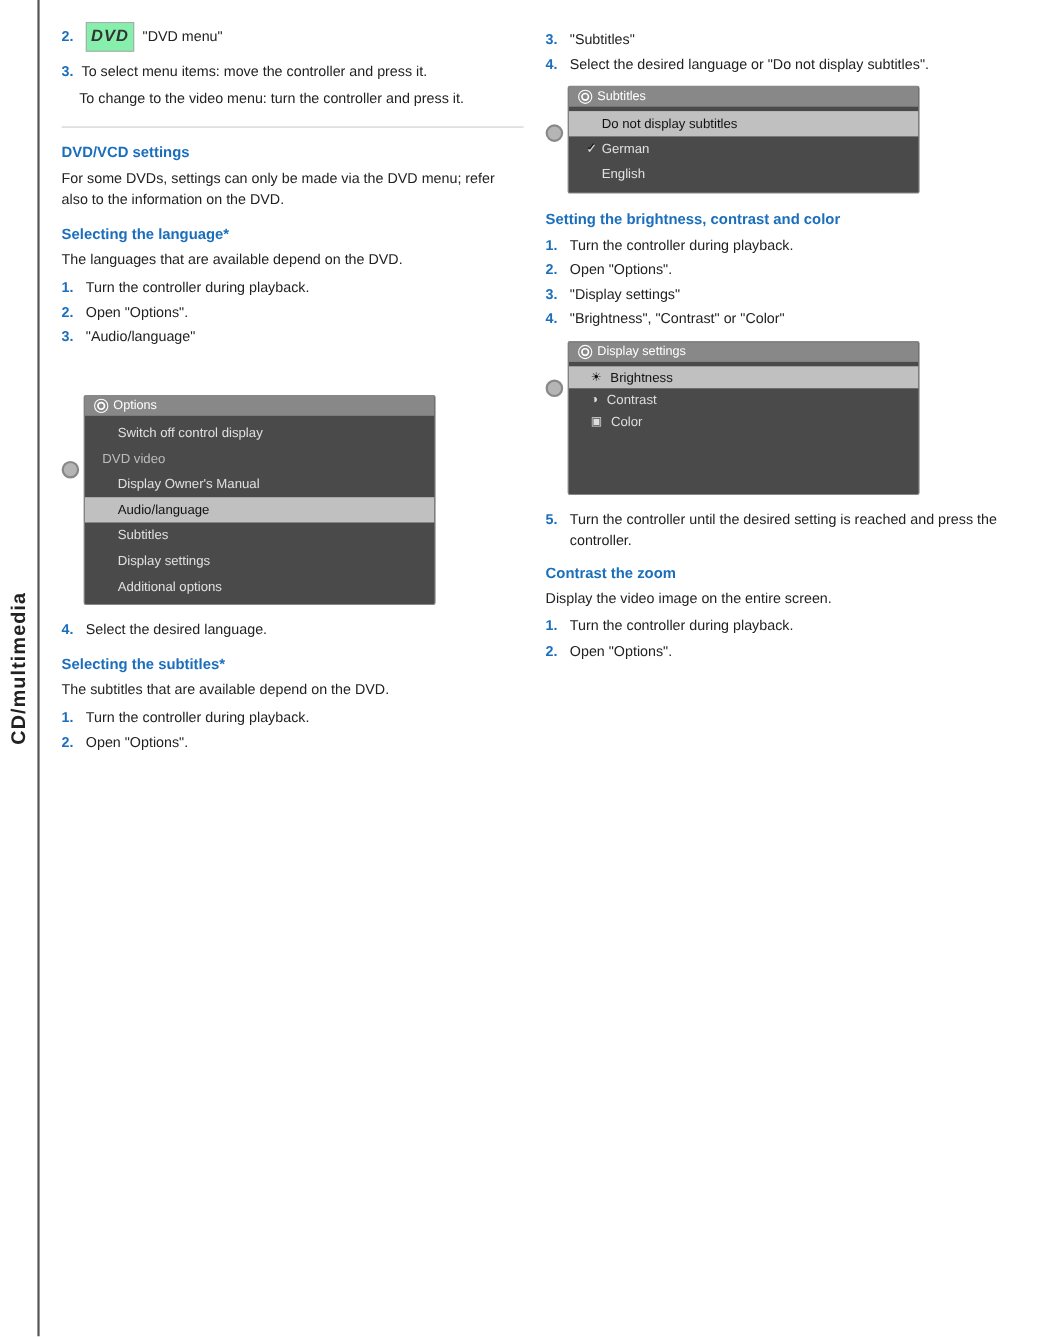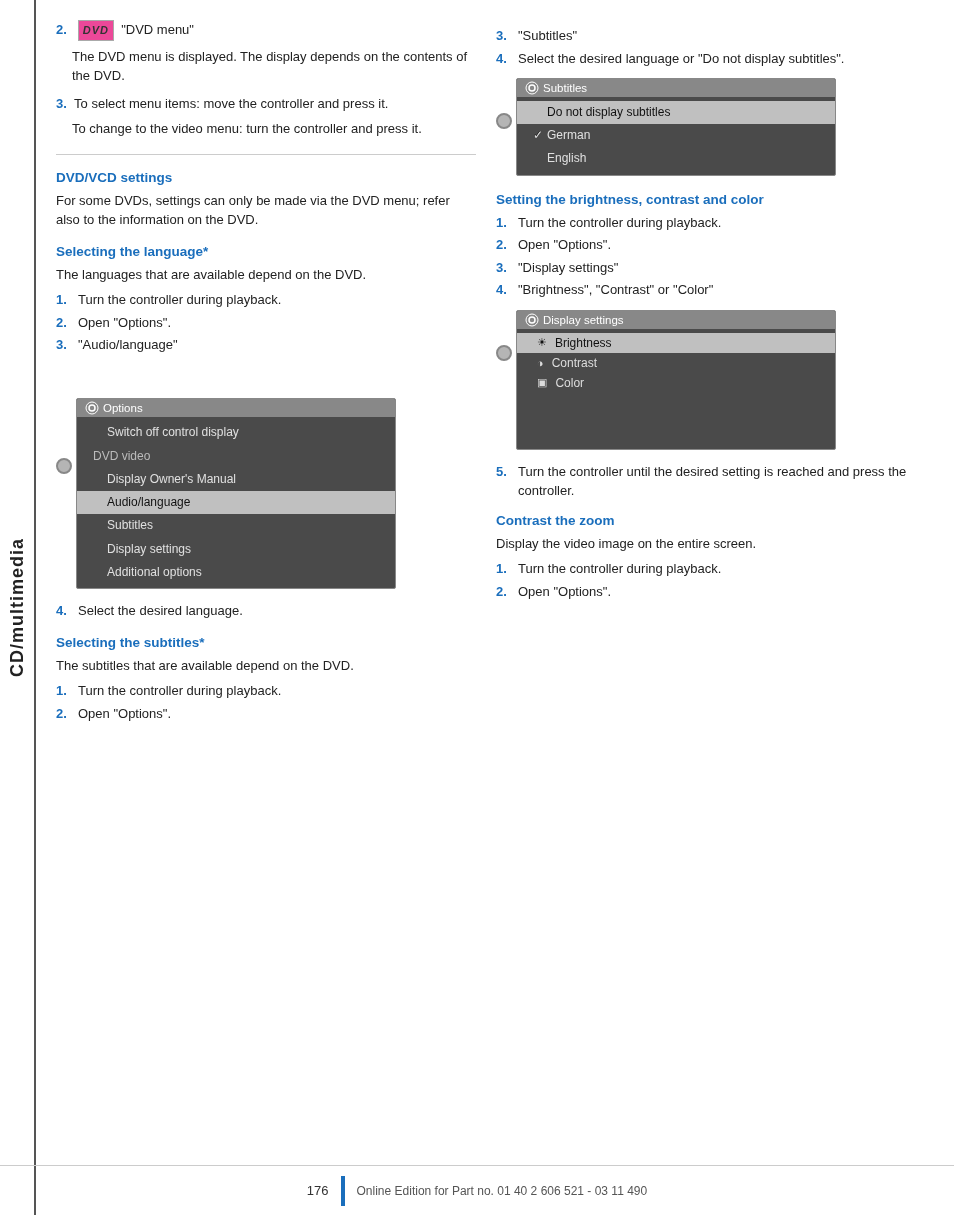--- a/index.html
+++ b/index.html
@@ -97,24 +97,24 @@
       font-weight: bold;
     }
 
     
     .dvd-icon {
       display: inline-flex;
       align-items: center;
       gap: 2px;
     }
     .dvd-icon-box {
-      background: #ec4899;
+      background: #86efac;
       border: 1px solid #aaa;
       padding: 1px 4px;
-      font-size: 11px;
+      font-size: 15px;
       font-weight: bold;
       font-style: italic;
       color: #333;
       letter-spacing: 1px;
     }
 
     
     .menu-box {
       border: 1px solid #888;
       background: #4a4a4a;
@@ -244,21 +244,20 @@
 
         <div class="top-intro">
           <p>
             <span class="num-blue">2.</span>
             &nbsp;
             <span class="dvd-icon">
               <span class="dvd-icon-box">DVD</span>
             </span>
             &nbsp;<span>"DVD menu"</span>
           </p>
-          <p style="margin-left:16px;">The DVD menu is displayed. The display depends on the contents of the DVD.</p>
         </div>
 
         <p>
           <span class="num-blue">3.</span>
           &nbsp;<span>To select menu items: move the controller and press it.</span>
         </p>
         <p style="margin-top:6px; margin-left:16px;">To change to the video menu: turn the controller and press it.</p>
 
         <hr class="page-divider">
 
@@ -437,20 +436,15 @@
           </li>
           <li>
             <span class="num num-blue">2.</span>
             <span>Open "Options".</span>
           </li>
         </ol>
 
       </div>
     </div>
 
-    <div class="bottom-bar">
-      <span class="page-num">176</span>
-      <div class="blue-bar"></div>
-      <span class="bottom-text">Online Edition for Part no. 01 40 2 606 521 - 03 11 490</span>
-    </div>
 
   </div>
 </div>
 
 </body></html>

